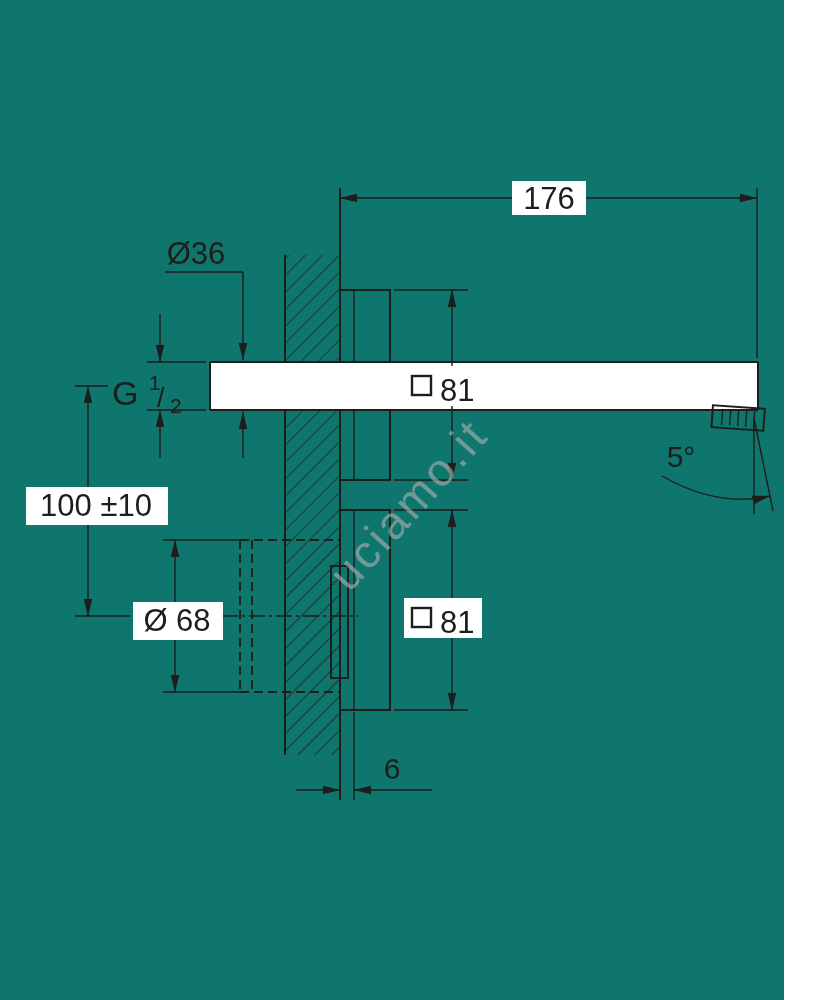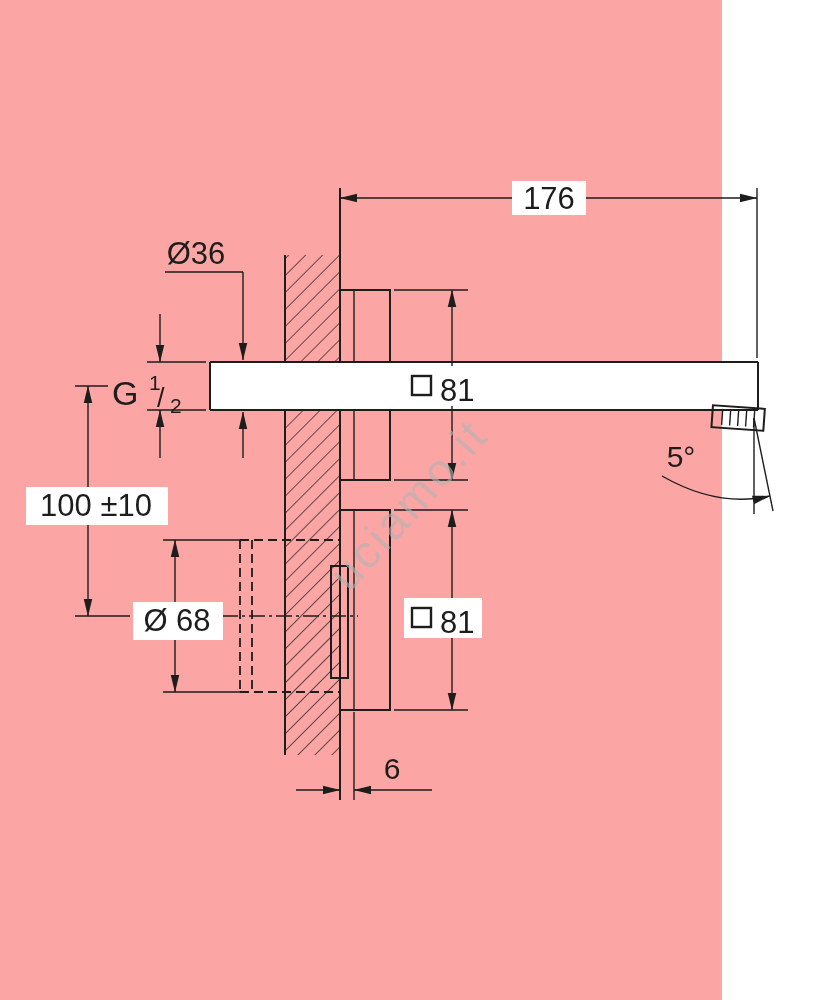--- a/index.html
+++ b/index.html
@@ -5,23 +5,23 @@
   html, body {
     margin: 0;
     padding: 0;
     background: #ffffff;
     width: 834px;
     height: 1000px;
     overflow: hidden;
     font-family: "Liberation Sans", sans-serif;
   }
   .page {
-    width: 722px;
+    width: 784px;
     height: 1000px;
-    background: #fca5a5;
+    background: #0f766e;
     position: relative;
   }
   svg { display: block; }
   
   .ln   { stroke: #1d1d1b; stroke-width: 2;   fill: none; }
   .thin { stroke: #1d1d1b; stroke-width: 1.4; fill: none; }
   .dash { stroke: #1d1d1b; stroke-width: 1.8; fill: none; stroke-dasharray: 9 5; }
   .cline{ stroke: #1d1d1b; stroke-width: 1.3; fill: none; stroke-dasharray: 16 4 3 4; }
   .wfill{ fill: #ffffff; stroke: none; }
   .sq   { stroke: #1d1d1b; stroke-width: 2.4; fill: none; }

